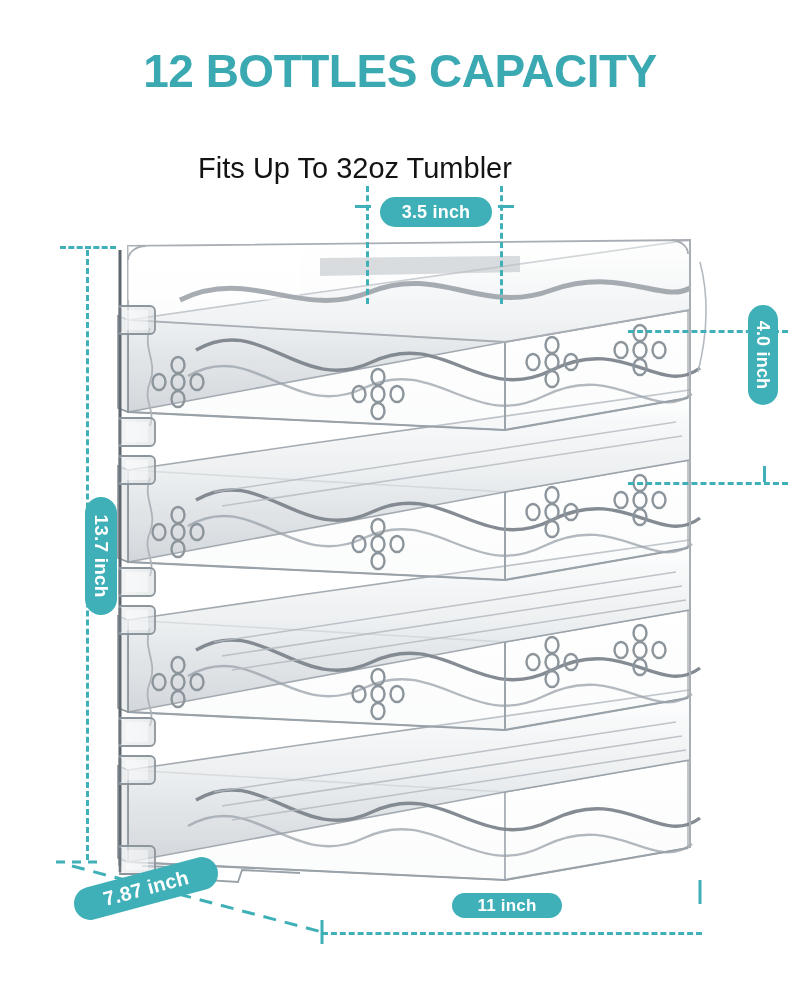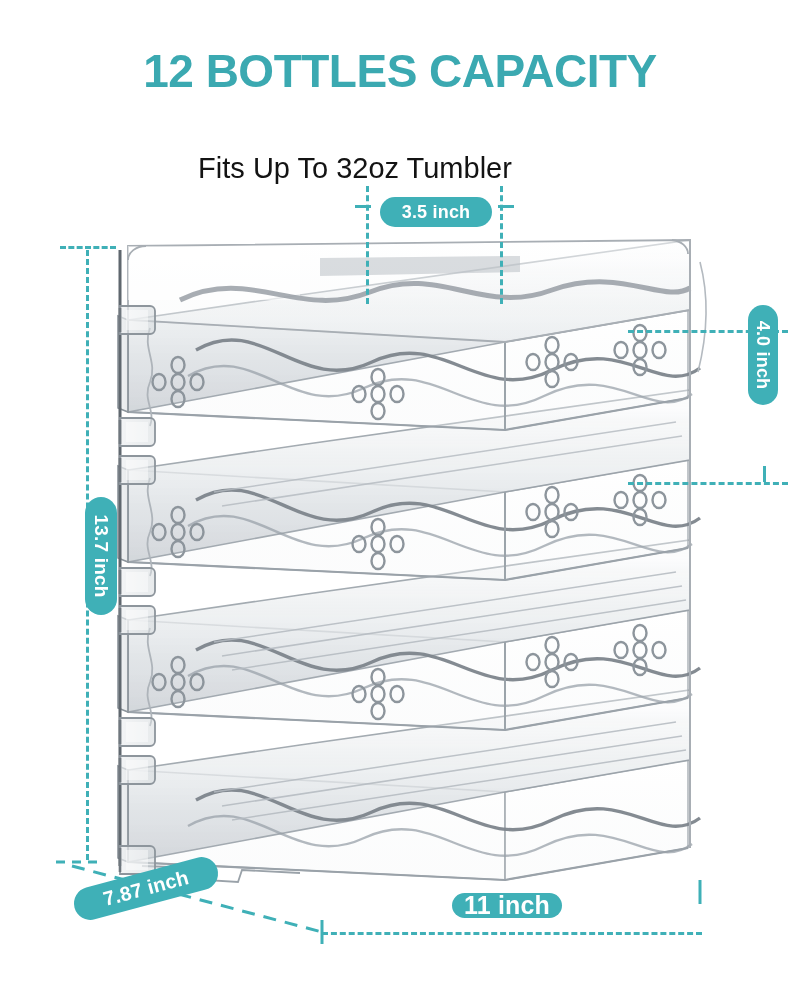--- a/index.html
+++ b/index.html
@@ -45,21 +45,21 @@
     transform: rotate(90deg); transform-origin: 50% 50%;
   }
   #badge-137 {
     left: 42px; top: 540px; width: 118px; height: 32px; font-size: 19px;
     transform: rotate(90deg); transform-origin: 50% 50%;
   }
   #badge-787 {
     left: 72px; top: 872px; width: 148px; height: 33px; font-size: 20px;
     transform: rotate(-15deg); transform-origin: 50% 50%;
   }
-  #badge-11 { left: 452px; top: 893px; width: 110px; height: 25px; font-size: 25px; }
+  #badge-11 { left: 452px; top: 893px; width: 110px; height: 25px; font-size: 17px; }
 
   
   .dash-v {
     position: absolute; width: 0; border-left: 3px dashed #3FB0B7; z-index: 30;
   }
   .dash-h {
     position: absolute; height: 0; border-top: 3px dashed #3FB0B7; z-index: 30;
   }
   .tick-h { position: absolute; height: 0; border-top: 3px solid #3FB0B7; z-index: 31; }
   .tick-v { position: absolute; width: 0; border-left: 3px solid #3FB0B7; z-index: 31; }

